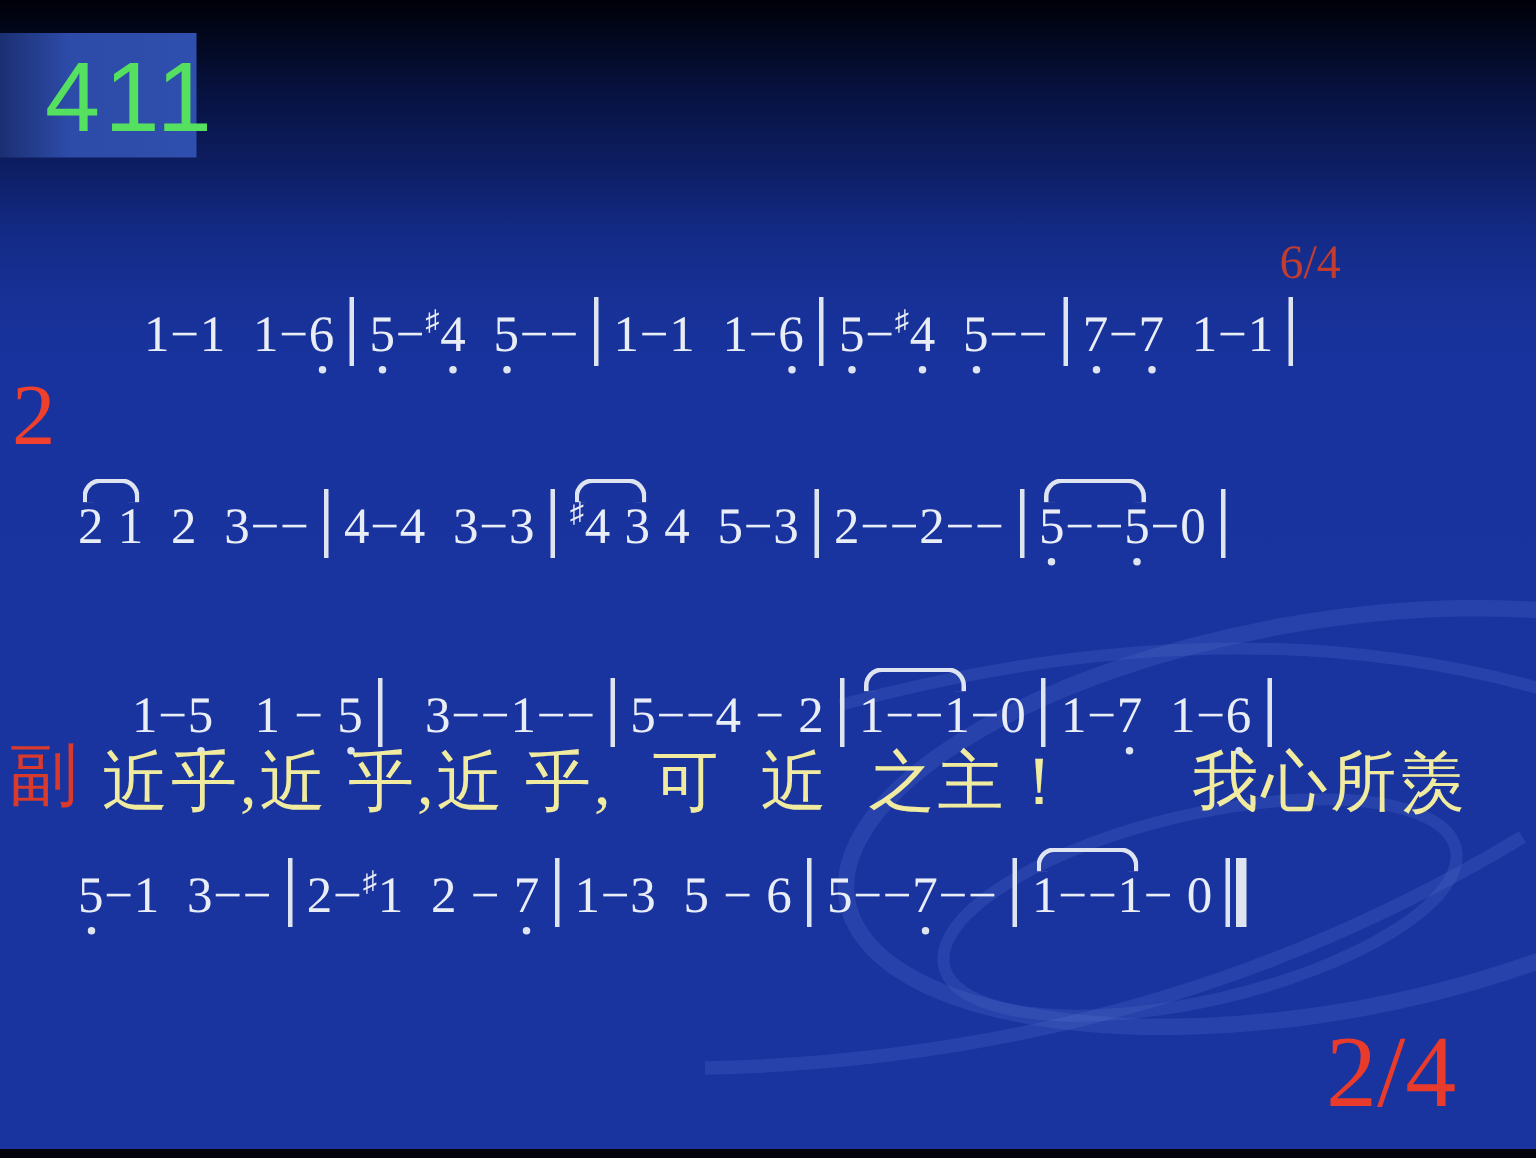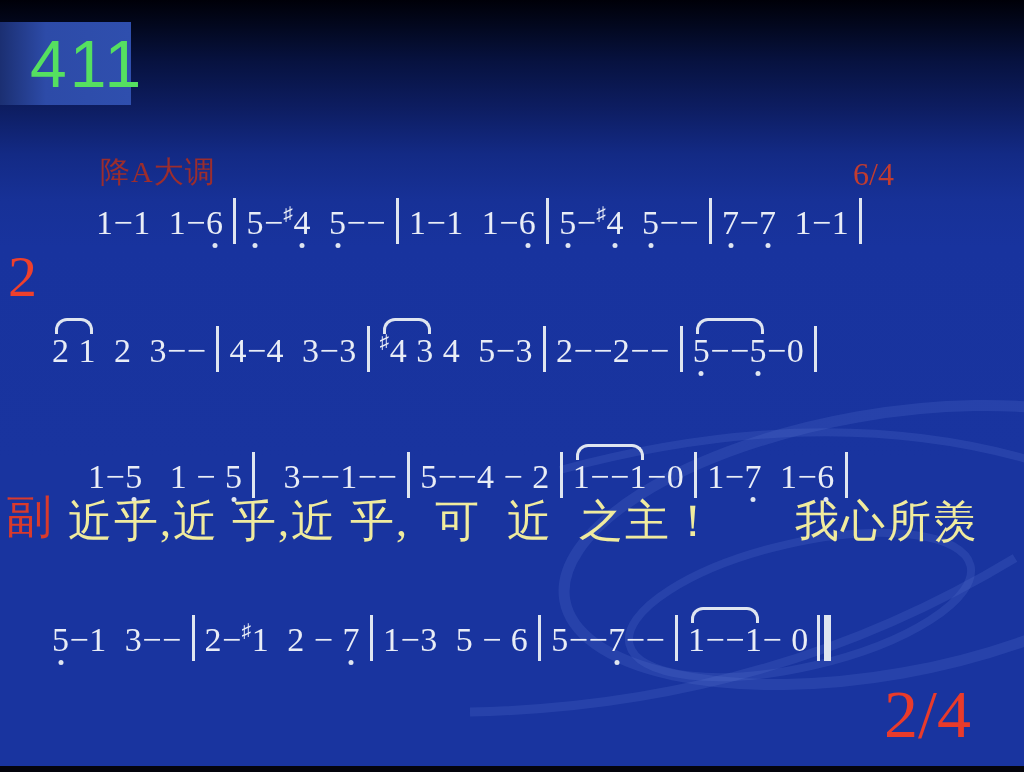--- a/index.html
+++ b/index.html
@@ -57,42 +57,41 @@
     border:3px solid #dfe5f0;border-bottom:none;border-radius:12px 12px 0 0;}
 
   .lyrics{
     position:absolute;z-index:4;white-space:pre;
     font-size:44px;color:#f0eb9e;letter-spacing:2px;line-height:1.1;
   }
 
   .m1{left:60px;top:198px;margin-left:36px;}  .l1{left:46px;top:250px;}
   .m2{left:52px;top:326px;}  .l2{left:46px;top:372px;}
   .m3{left:88px;top:452px;text-align:center;}  .l3{left:68px;top:498px;}
-  .m4{left:52px;top:572px;margin-top:43px;}  .l4{left:46px;top:626px;}
+  .m4{left:52px;top:572px;}  .l4{left:46px;top:626px;}
 </style>
 </head>
 <body>
 
 <div class="slide">
 
   <svg class="swirl" width="1024" height="772">
     <g fill="none" stroke="#5a76d0" stroke-opacity="0.22">
       <ellipse cx="880" cy="545" rx="320" ry="130" stroke-width="11" transform="rotate(-10 880 545)"></ellipse>
       <ellipse cx="800" cy="605" rx="175" ry="62" stroke-width="8" transform="rotate(-13 800 605)"></ellipse>
       <path d="M 470 712 Q 770 706 1015 558" stroke-width="9"></path>
       <path d="M 560 470 Q 820 400 1030 460" stroke-width="8"></path>
     </g>
   </svg>
 
   <div class="hymn-number-box">
     <span class="hymn-number">411</span>
   </div>
 
 
-  <div class="key-label">降A大调</div>
   <div class="meter-label">6/4</div>
 
   <div class="stanza-marker">2</div>
   <div class="refrain-marker">副</div>
 
   <div class="music m1"><span>1</span><span>−</span><span>1</span><span> </span><span> </span><span>1</span><span>−</span><span class="low">6</span><span class="bar"></span><span class="low">5</span><span>−</span><span class="sharp">♯</span><span class="low">4</span><span> </span><span> </span><span class="low">5</span><span>−</span><span>−</span><span class="bar"></span><span>1</span><span>−</span><span>1</span><span> </span><span> </span><span>1</span><span>−</span><span class="low">6</span><span class="bar"></span><span class="low">5</span><span>−</span><span class="sharp">♯</span><span class="low">4</span><span> </span><span> </span><span class="low">5</span><span>−</span><span>−</span><span class="bar"></span><span class="low">7</span><span>−</span><span class="low">7</span><span> </span><span> </span><span>1</span><span>−</span><span>1</span><span class="bar"></span></div>
 
   <div class="music m2"><span class="tie"><span>2</span><span> </span><span>1</span></span><span> </span><span> </span><span>2</span><span> </span><span> </span><span>3</span><span>−</span><span>−</span><span class="bar"></span><span>4</span><span>−</span><span>4</span><span> </span><span> </span><span>3</span><span>−</span><span>3</span><span class="bar"></span><span class="tie"><span class="sharp">♯</span><span>4</span><span> </span><span>3</span></span><span> </span><span>4</span><span> </span><span> </span><span>5</span><span>−</span><span>3</span><span class="bar"></span><span>2</span><span>−</span><span>−</span><span>2</span><span>−</span><span>−</span><span class="bar"></span><span class="tie"><span class="low">5</span><span>−</span><span>−</span><span class="low">5</span></span><span>−</span><span>0</span><span class="bar"></span></div>
 
   <div class="music m3"><span>1</span><span>−</span><span class="low">5</span><span> </span><span> </span><span> </span><span>1</span><span> </span><span>−</span><span> </span><span class="low">5</span><span class="bar"></span><span> </span><span> </span><span>3</span><span>−</span><span>−</span><span>1</span><span>−</span><span>−</span><span class="bar"></span><span>5</span><span>−</span><span>−</span><span>4</span><span> </span><span>−</span><span> </span><span>2</span><span class="bar"></span><span class="tie"><span>1</span><span>−</span><span>−</span><span>1</span></span><span>−</span><span>0</span><span class="bar"></span><span>1</span><span>−</span><span class="low">7</span><span> </span><span> </span><span>1</span><span>−</span><span class="low">6</span><span class="bar"></span></div>

